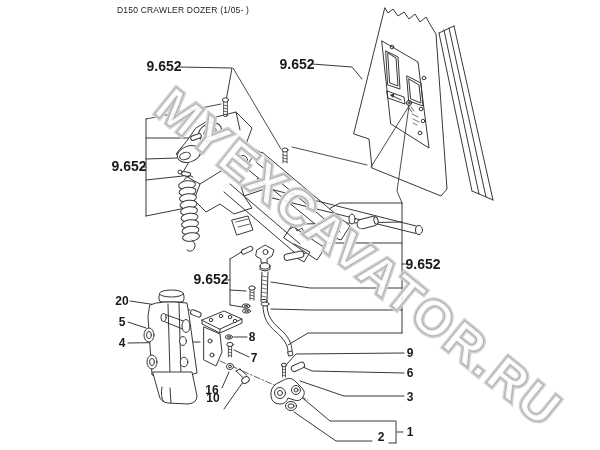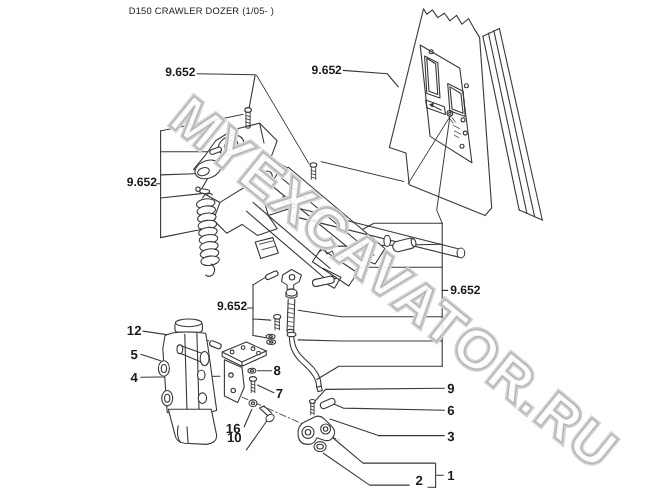--- a/index.html
+++ b/index.html
@@ -1,21 +1,21 @@
 <!DOCTYPE html>
 <html><head>
 <meta charset="utf-8">
 <style>
   html,body{margin:0;padding:0;background:#fff;}
   .stage{position:relative;width:600px;height:450px;background:#ffffff;overflow:hidden;
          font-family:"Liberation Sans",sans-serif;}
   .stage svg{position:absolute;left:0;top:0;}
   .lbl{position:absolute;color:#1a1a1a;white-space:nowrap;z-index:5;}
   .hdr{font-size:8.5px;font-weight:400;letter-spacing:.2px;color:#222;}
-  .ref{font-size:11px;font-weight:700;transform:translate(-50%,-50%);}
+  .ref{font-size:14px;font-weight:700;transform:translate(-50%,-50%);}
   .num{font-size:12px;font-weight:700;transform:translate(-50%,-50%);}
 </style>
 </head>
 <body>
 
 <div class="stage">
 
   <svg width="600" height="450" viewBox="0 0 600 450">
     <g fill="none" stroke="#383838" stroke-width="1" stroke-linejoin="round" stroke-linecap="round">
 
@@ -259,21 +259,21 @@
   </svg>
 
   <div class="lbl hdr" style="left:117px;top:5px;">D150 CRAWLER DOZER (1/05- )</div>
 
   <div class="lbl ref" style="left:164px;top:66px;">9.652</div>
   <div class="lbl ref" style="left:297px;top:64px;">9.652</div>
   <div class="lbl ref" style="left:129px;top:166px;">9.652</div>
   <div class="lbl ref" style="left:211px;top:279px;">9.652</div>
   <div class="lbl ref" style="left:423px;top:264px;">9.652</div>
 
-  <div class="lbl num" style="left:122px;top:301px;">12</div>
+  <div class="lbl num" style="left:122px;top:301px;">20</div>
   <div class="lbl num" style="left:122px;top:322px;">5</div>
   <div class="lbl num" style="left:122px;top:343px;">4</div>
   <div class="lbl num" style="left:252px;top:337px;">8</div>
   <div class="lbl num" style="left:254px;top:358px;">7</div>
   <div class="lbl num" style="left:212px;top:390px;">16</div>
   <div class="lbl num" style="left:213px;top:398px;">10</div>
   <div class="lbl num" style="left:410px;top:353px;">9</div>
   <div class="lbl num" style="left:410px;top:373px;">6</div>
   <div class="lbl num" style="left:410px;top:397px;">3</div>
   <div class="lbl num" style="left:381px;top:437px;">2</div>

